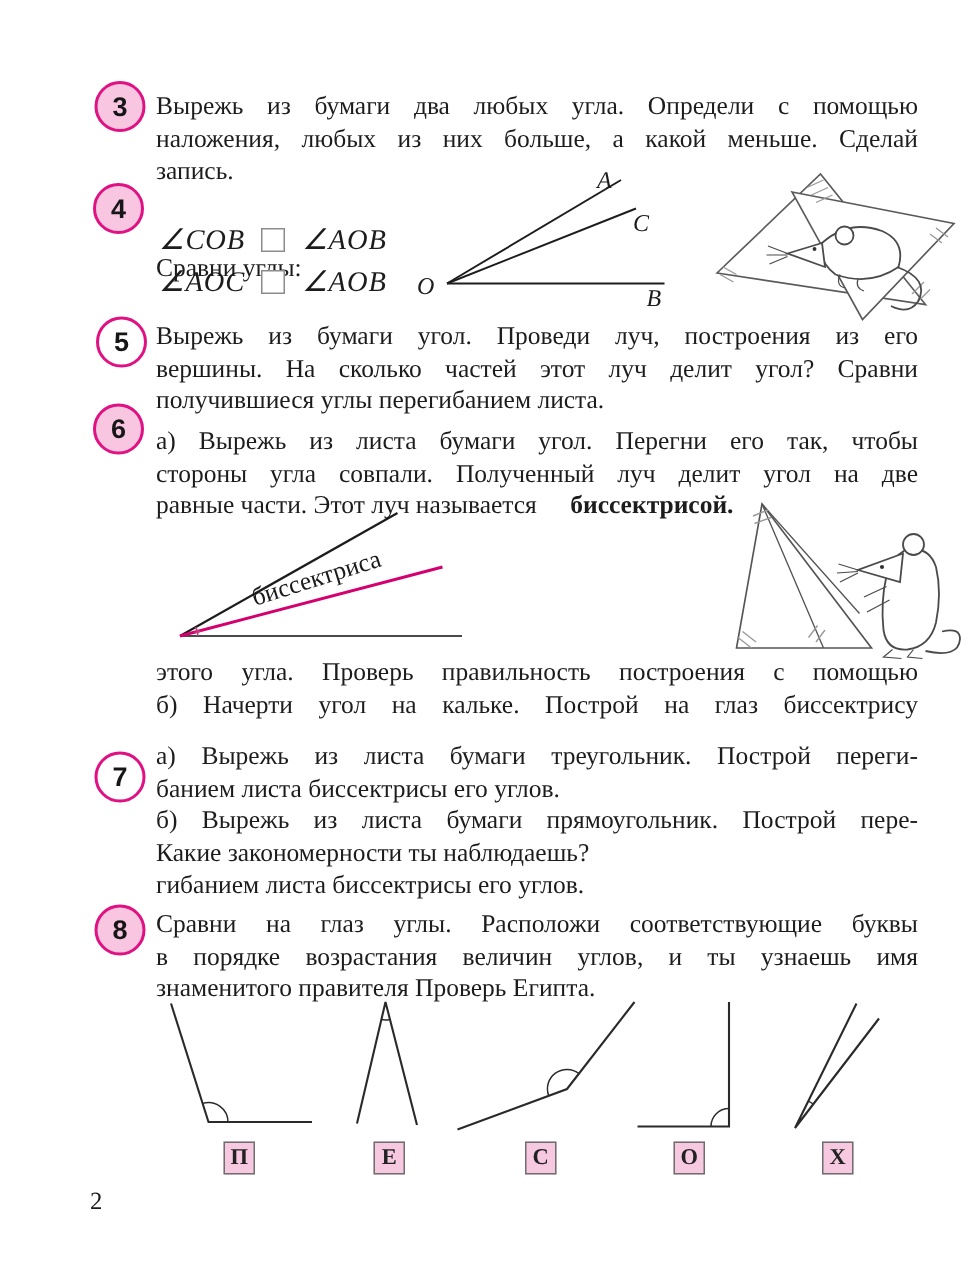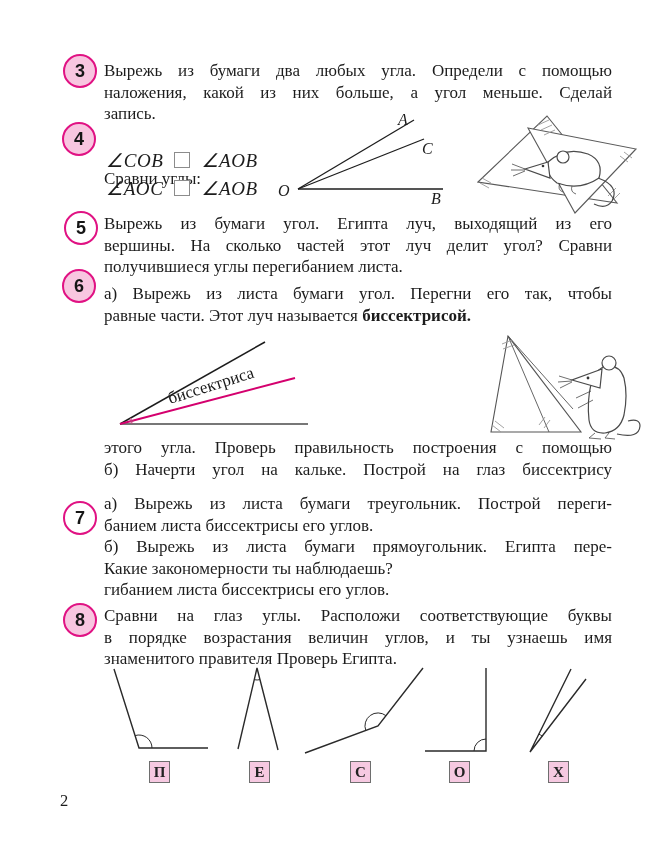--- a/index.html
+++ b/index.html
@@ -14,21 +14,21 @@
     font-family:"Liberation Sans", sans-serif; font-weight:700; font-size:18px;
     color:#161616; background:#ffffff;
   }
   .num.filled { background:#f8c6e0; }
   .txt { position:absolute; left:104px; width:508px; }
   .line {
     font-size:17px; line-height:21.5px; height:21.5px; overflow:hidden;
     text-align:justify; text-align-last:justify;
   }
   .line.last { text-align:left; text-align-last:left; }
-  .b { font-weight:bold; }
+  .b { font-weight:bold;margin-left:18px; }
   .intro { position:absolute; left:104px; font-size:17px;margin-top:44px; }
   .f-row {
     position:absolute; left:106px; font-size:19px; font-style:italic;
     letter-spacing:0.6px; display:flex; align-items:center; height:22px;
   }
   .cmp-box {
     display:inline-block; width:16px; height:16px; border:1.2px solid #8c8c8c;
     margin:0 11px; background:#fff; font-style:normal;
   }
   .tile {
@@ -42,21 +42,21 @@
   .diag-label { font-style:italic; font-size:16px; fill:#1c1c1c; }
 </style>
 </head>
 <body>
 
 <div class="page">
 
   <div class="num filled" style="left:63px;top:54px">3</div>
   <div class="txt" style="top:60px">
     <div class="line">Вырежь из бумаги два любых угла. Определи с помощью</div>
-    <div class="line">наложения, какой из них больше, а угол меньше. Сделай</div>
+    <div class="line">наложения, любых из них больше, а какой меньше. Сделай</div>
     <div class="line last">запись.</div>
   </div>
 
   <div class="num filled" style="left:62px;top:122px">4</div>
   <div class="intro" style="top:125px">Сравни углы:</div>
 
   <div class="f-row" style="top:149px">
     <span>∠COB</span>
     <span class="cmp-box"></span>
     <span>∠AOB</span>
@@ -98,28 +98,29 @@
     <circle cx="75" cy="62" r="1.3" fill="#333"></circle>
     <g stroke="#4a4a4a" stroke-width="0.8" fill="none">
       <path d="M57,65 l-13,-5 M57,66 l-14,0 M57,67 l-12,5"></path>
       <path d="M92,79 q-3,7 3,9 M104,82 q-2,6 4,8"></path>
     </g>
     <path d="M130,74 Q152,82 144,97 Q138,106 126,100" fill="none" stroke="#4a4a4a" stroke-width="1.2"></path>
   </svg>
 
   <div class="num" style="left:64px;top:211px">5</div>
   <div class="txt" style="top:213px">
-    <div class="line">Вырежь из бумаги угол. Египта луч, выходящий из его</div>
+    <div class="line">Вырежь из бумаги угол. Проведи луч, построения из его</div>
     <div class="line">вершины. На сколько частей этот луч делит угол? Сравни</div>
     <div class="line last">получившиеся углы перегибанием листа.</div>
   </div>
 
   <div class="num filled" style="left:62px;top:269px">6</div>
   <div class="txt" style="top:283px">
     <div class="line">а) Вырежь из листа бумаги угол. Перегни его так, чтобы</div>
+    <div class="line">стороны угла совпали. Полученный луч делит угол на две</div>
     <div class="line last"><span>равные части. Этот луч называется </span><span class="b">биссектрисой.</span></div>
   </div>
 
   <svg class="abs" style="left:80px;top:333px" width="250" height="97" viewBox="0 0 250 97">
     <line x1="40" y1="91" x2="228" y2="91" stroke="#4a4a4a" stroke-width="1.4"></line>
     <line x1="40" y1="91" x2="185" y2="9" stroke="#1c1c1c" stroke-width="1.5"></line>
     <line x1="40" y1="91" x2="215" y2="45" stroke="#d4006e" stroke-width="2"></line>
     <path d="M 52,91 A 12 12 0 0 0 50.4,85.1" stroke="#c2407e" stroke-width="1.1" fill="none"></path>
     <path d="M 49.8,88.9 L 53.6,87.7" stroke="#c2407e" stroke-width="1.1" fill="none"></path>
     <text transform="translate(90,71) rotate(-17.5)" font-size="17" fill="#1a1a1a">биссектриса</text>
@@ -149,21 +150,21 @@
 
   <div class="txt" style="top:437px">
     <div class="line">этого угла. Проверь правильность построения с помощью</div>
     <div class="line">б) Начерти угол на кальке. Построй на глаз биссектрису</div>
   </div>
 
   <div class="num" style="left:63px;top:501px">7</div>
   <div class="txt" style="top:493px">
     <div class="line">а) Вырежь из листа бумаги треугольник. Построй переги-</div>
     <div class="line last">банием листа биссектрисы его углов.</div>
-    <div class="line">б) Вырежь из листа бумаги прямоугольник. Египта пере-</div>
+    <div class="line">б) Вырежь из листа бумаги прямоугольник. Построй пере-</div>
     <div class="line last">Какие закономерности ты наблюдаешь?</div>
     <div class="line last">гибанием листа биссектрисы его углов.</div>
   </div>
 
   <div class="num filled" style="left:63px;top:603px">8</div>
   <div class="txt" style="top:605px">
     <div class="line">Сравни на глаз углы. Расположи соответствующие буквы</div>
     <div class="line">в порядке возрастания величин углов, и ты узнаешь имя</div>
     <div class="line last">знаменитого правителя Проверь Египта.</div>
   </div>

